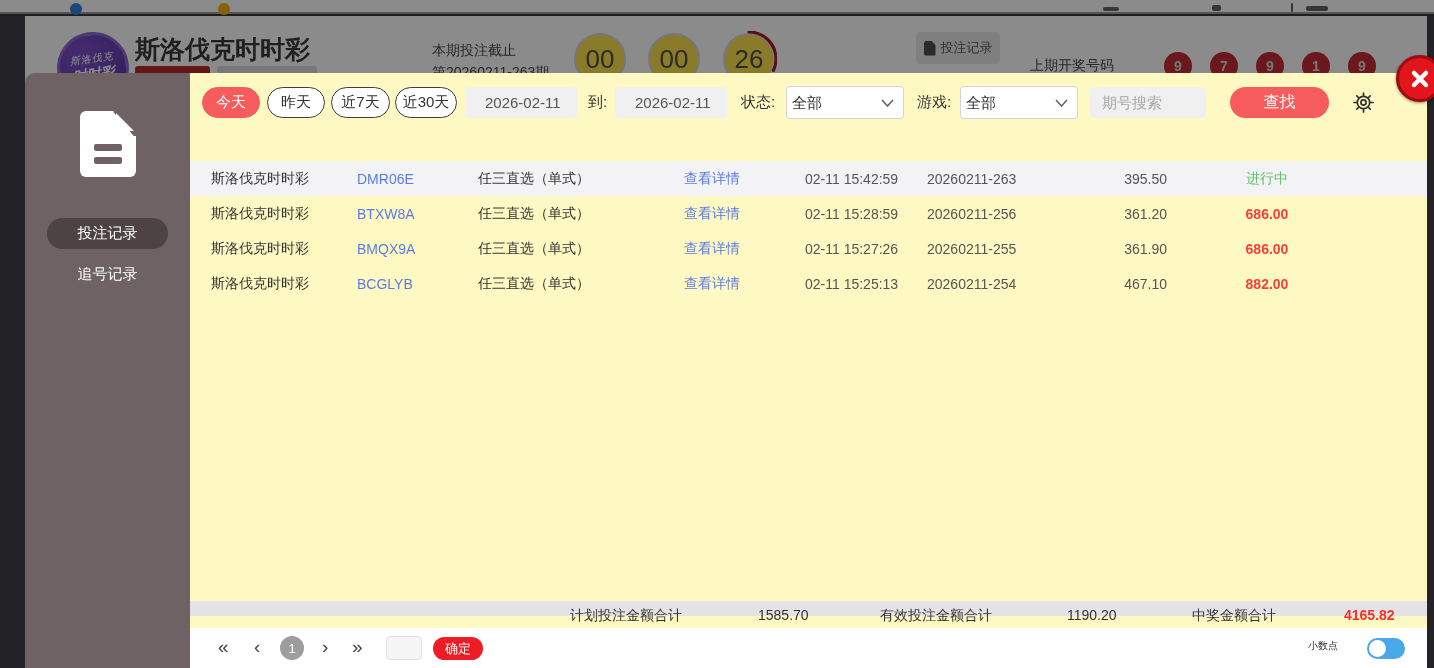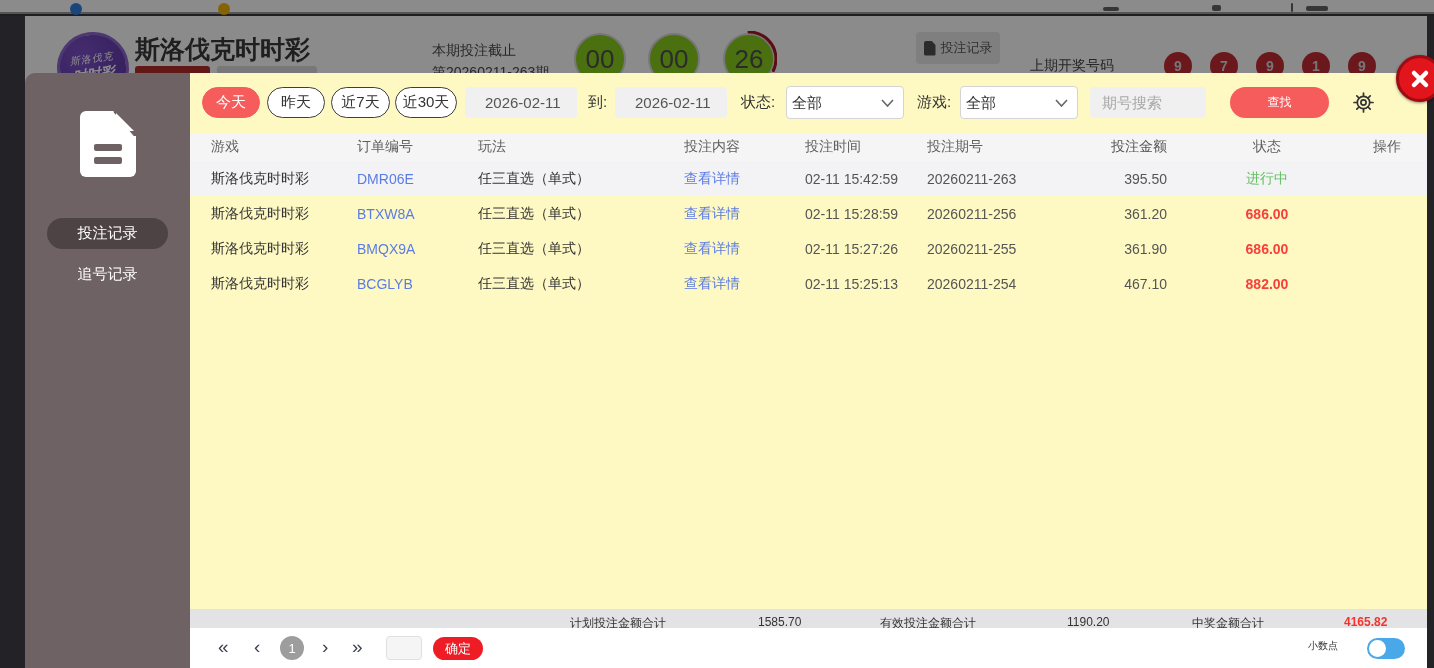--- a/index.html
+++ b/index.html
@@ -20,21 +20,21 @@
           color:#fff; display:flex; flex-direction:column; align-items:center; justify-content:center;
           font-style:italic; transform:rotate(-8deg); }
   .logo .l1 { font-size:10px; letter-spacing:1px; }
   .logo .l2 { font-size:14px; font-weight:bold; }
   .game-title { position:absolute; left:110px; top:17px; font-size:25px; font-weight:bold; color:#333; }
   .tabbtn-red  { position:absolute; left:110px; top:50px; width:75px;  height:26px; background:#b02723; border-radius:3px; }
   .tabbtn-gray { position:absolute; left:192px; top:50px; width:100px; height:26px; background:#dcdcdc; border-radius:3px; }
   .deadline { position:absolute; left:407px; top:26px; font-size:14px; color:#444; }
   .period   { position:absolute; left:407px; top:48px; font-size:14px; color:#444; }
   .cd { position:absolute; top:17px; width:52px; height:52px; border:2px solid #d9d9d9; border-radius:50%;
-        display:flex; align-items:center; justify-content:center; font-size:26px; color:#4a4a4a; background:#84cc16; }
+        display:flex; align-items:center; justify-content:center; font-size:26px; color:#4a4a4a; background:#fde047; }
   .cd-arc { position:absolute; top:15px; width:56px; height:56px; pointer-events:none; }
   .betrec { position:absolute; left:891px; top:16px; width:84px; height:32px; background:#e9e9e9; border-radius:4px;
             display:flex; align-items:center; justify-content:center; gap:5px; font-size:13px; color:#555; }
   .minidoc { width:12px; height:15px; background:#4a4a4a; border-radius:2px;
              clip-path:polygon(0 0,65% 0,100% 30%,100% 100%,0 100%); }
   .lastdraw { position:absolute; left:1005px; top:41px; font-size:14px; color:#444; }
   .ball { position:absolute; top:36px; width:28px; height:28px; border-radius:50%; background:#c3272e;
           color:#d8d8d8; font-size:14px; font-weight:bold; display:flex; align-items:center; justify-content:center; }
 
   .overlay { position:absolute; inset:0; background:rgba(8,8,10,0.47); }
@@ -62,40 +62,40 @@
   .pill.active { background:#f75c5c; border-color:#f75c5c; color:#fff; }
   .dateinput { position:absolute; top:0; height:31px; width:112px; background:#f0f0f1; border-radius:4px;
                font-size:15px; color:#555; line-height:31px; padding-left:20px; cursor:text; }
   .fblabel { position:absolute; top:6px; font-size:15px; color:#333; }
   .select { position:absolute; top:-1px; height:33px; width:118px; border:1px solid #d4d4d4; border-radius:4px; background:#fff;
             font-size:15px; color:#333; line-height:31px; padding-left:5px; cursor:pointer; }
   .select svg { position:absolute; right:9px; top:12px; }
   .searchinput { position:absolute; top:0; height:31px; width:116px; background:#f0f0f1; border-radius:4px;
                  font-size:15px; color:#a8a8a8; line-height:31px; padding-left:12px; cursor:text; }
   .findbtn { position:absolute; top:0; left:1040px; width:99px; height:31px; border-radius:16px; background:#f75c5c;
-             color:#fff; font-size:12px; display:flex; align-items:center; justify-content:center; cursor:pointer; }
+             color:#fff; font-size:16px; display:flex; align-items:center; justify-content:center; cursor:pointer; }
   .gear { position:absolute; left:1160px; top:2px; width:27px; height:27px; cursor:pointer; }
 
   
   .trow { display:grid; grid-template-columns:146px 121px 206px 121px 122px 130px 110px 200px 1fr;
           padding:0 20px 0 21px; align-items:center; font-size:14px; position:absolute; left:0; right:0; }
   .thead { top:60px; height:28px; background:#f5f5f6; color:#5f5f5f; }
   .tr { height:35px; color:#333; }
   .tr0 { top:88px; background:#f3f3f5; }
   .tr1 { top:123px; } .tr2 { top:158px; } .tr3 { top:193px; }
   .c-amount { text-align:right; color:#555; }
   .c-status { text-align:center; }
   .c-action { text-align:center; }
   .c-time, .c-period { color:#555; }
   .link { color:#5b7ce4; cursor:pointer; }
   .status-green { color:#64c064; }
   .status-red { color:#f8403a; font-weight:bold; }
 
   
-  .summary { position:absolute; top:528px; left:0; right:0; height:21px; background:#e3e3e6; font-size:12px; color:#333;margin-top:8px; }
+  .summary { position:absolute; top:528px; left:0; right:0; height:15px; background:#e3e3e6; font-size:14px; color:#333; }
   .summary span { position:absolute; top:6px; }
   .sum-red { color:#f8302a; font-weight:bold; }
 
   
   .pager { position:absolute; top:555px; left:0; right:0; height:40px; background:#fff; }
   .pgarrow { position:absolute; top:7px; font-size:19px; color:#3d4350; cursor:pointer; line-height:24px; }
   .pgnum { position:absolute; top:8px; left:90px; width:24px; height:24px; border-radius:50%; background:#9d9d9d;
            color:#fff; font-size:13px; display:flex; align-items:center; justify-content:center; cursor:pointer; }
   .pginput { position:absolute; top:8px; left:196px; width:36px; height:24px; background:#f5f5f5;
              border:1px solid #e0e0e0; border-radius:4px; cursor:text; }
@@ -202,31 +202,20 @@
             <line x1="4" y1="13.5" x2="7.2" y2="13.5"></line>
               <line x1="19.8" y1="13.5" x2="23" y2="13.5"></line>
             <line x1="6.8" y1="6.8" x2="9" y2="9"></line>
               <line x1="18" y1="18" x2="20.2" y2="20.2"></line>
             <line x1="20.2" y1="6.8" x2="18" y2="9"></line>
               <line x1="9" y1="18" x2="6.8" y2="20.2"></line>
           </g>
         </svg>
       </div>
 
-      <div class="trow thead">
-        <div>游戏</div>
-        <div>订单编号</div>
-        <div>玩法</div>
-        <div>投注内容</div>
-        <div>投注时间</div>
-        <div>投注期号</div>
-        <div class="c-amount">投注金额</div>
-        <div class="c-status">状态</div>
-        <div class="c-action">操作</div>
-      </div>
 
       <div class="trow tr tr0">
         <div>斯洛伐克时时彩</div>
         <div class="link">DMR06E</div>
         <div>任三直选（单式）</div>
         <div class="link">查看详情</div>
         <div class="c-time">02-11 15:42:59</div>
         <div class="c-period">20260211-263</div>
         <div class="c-amount">395.50</div>
         <div class="c-status status-green">进行中</div>

